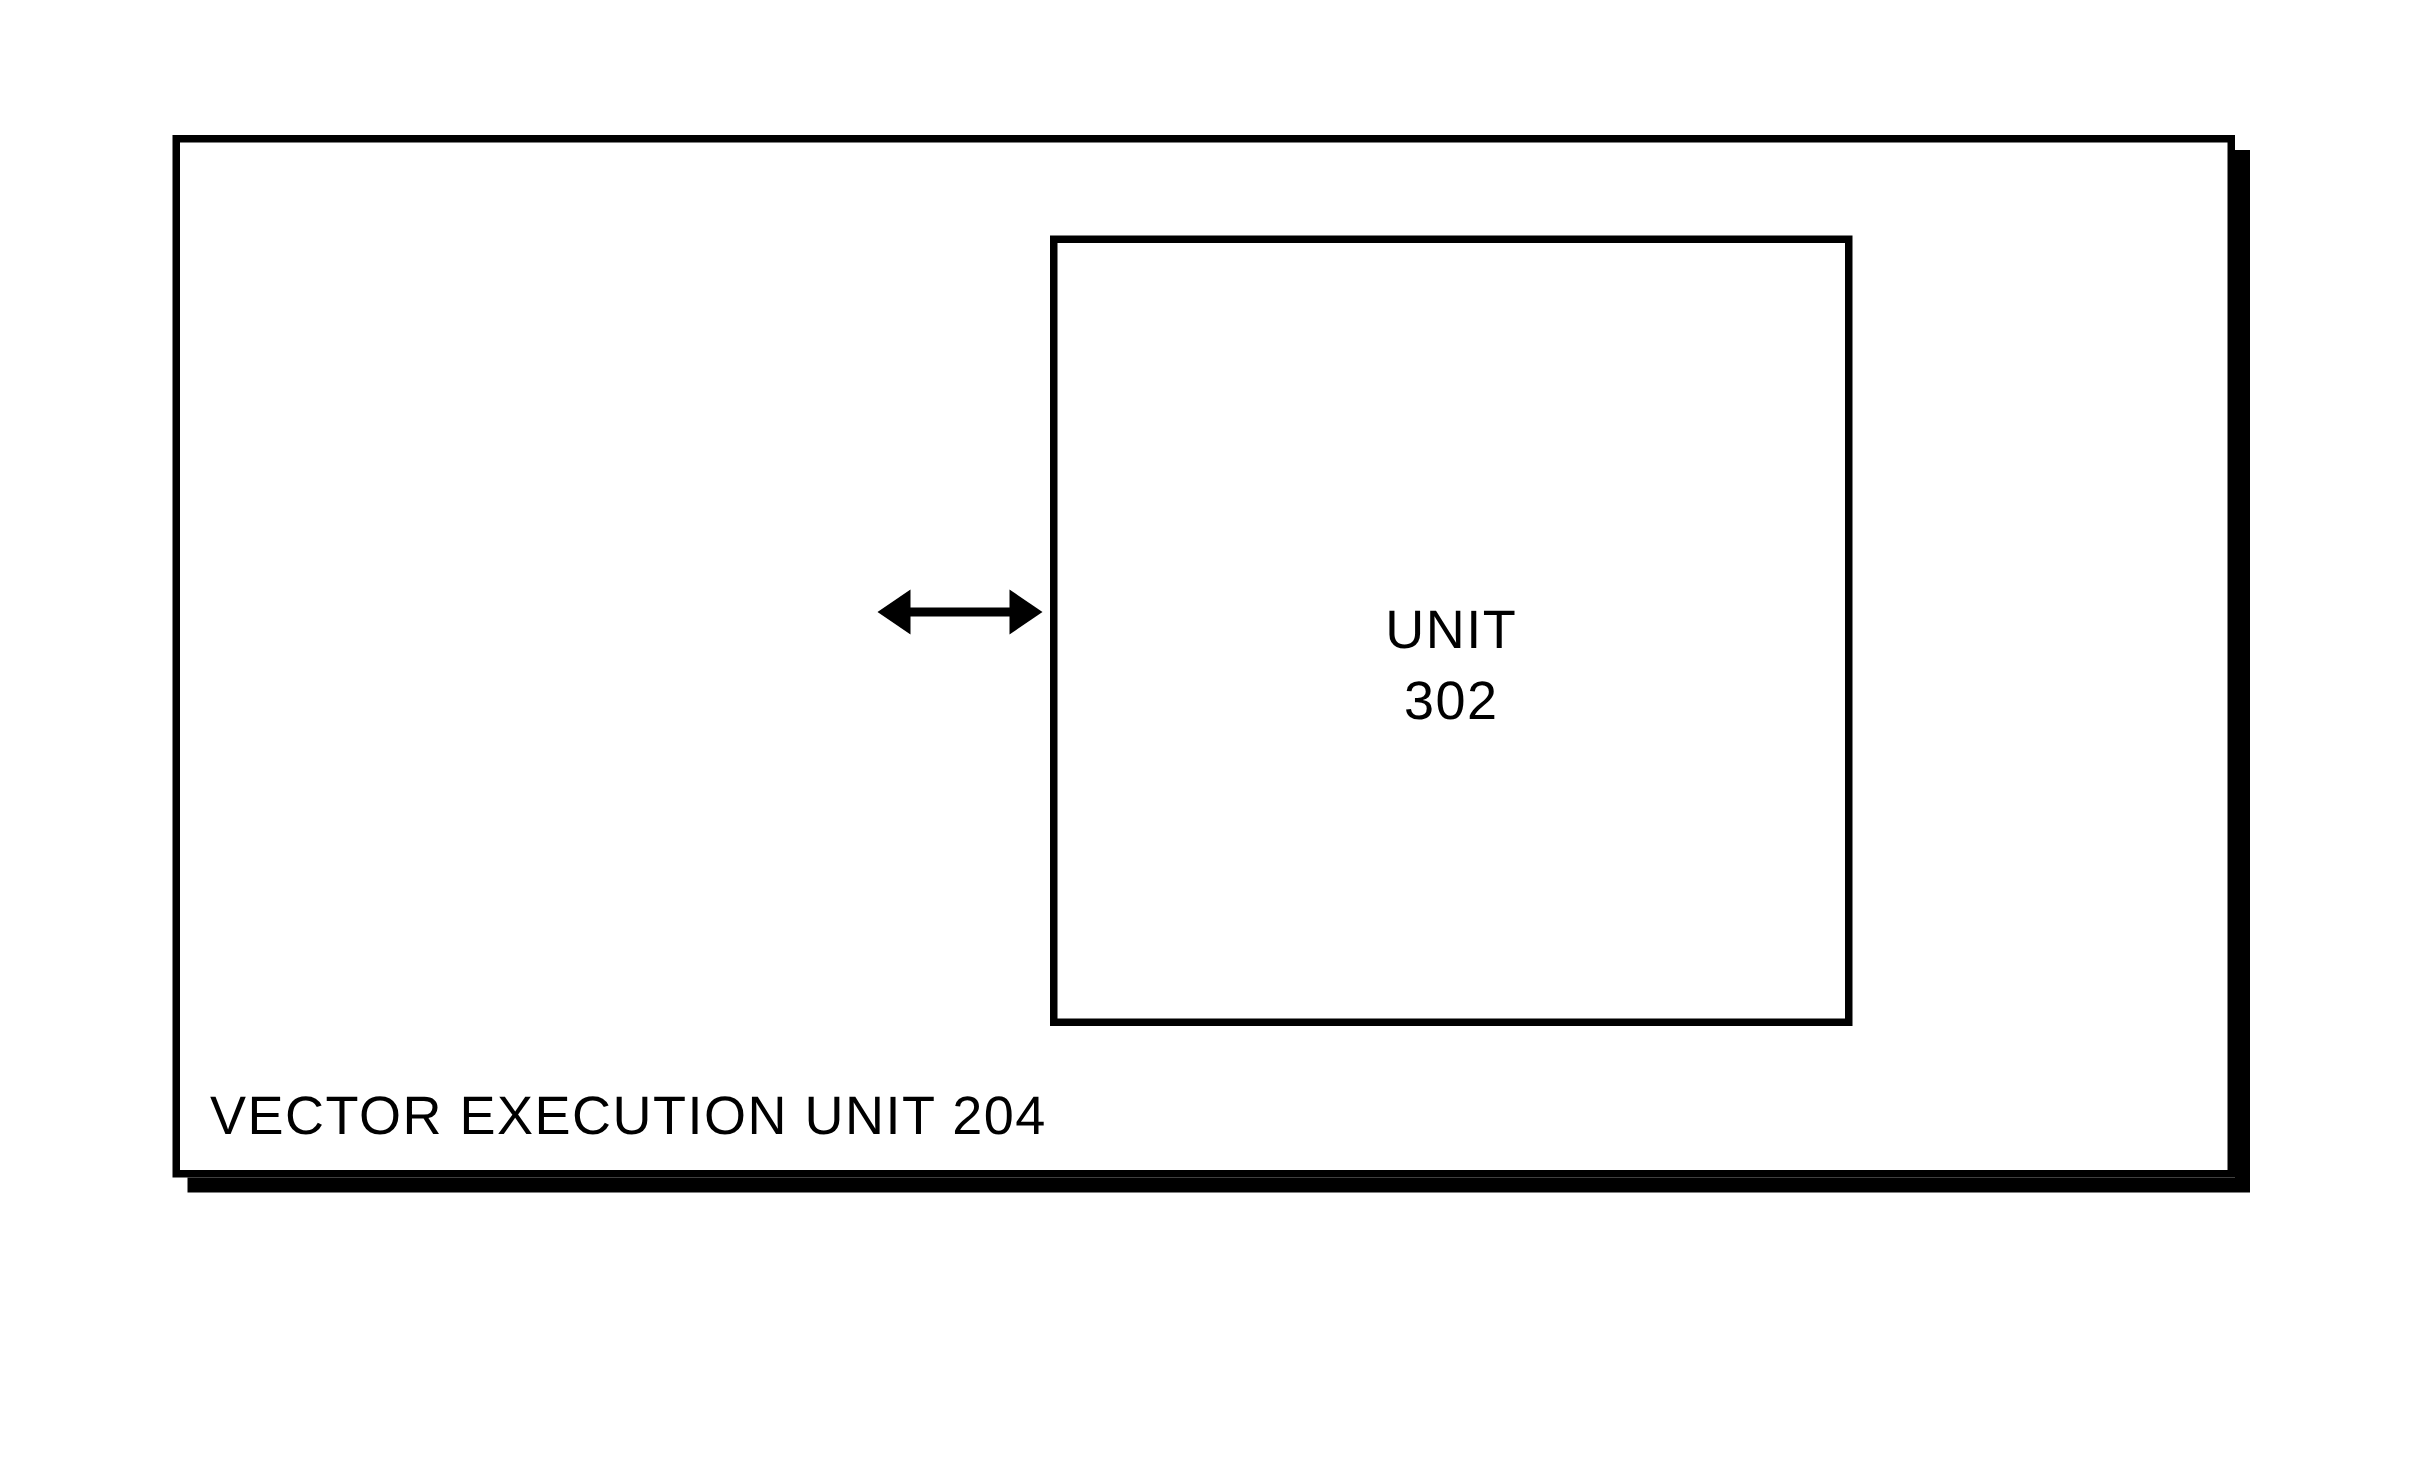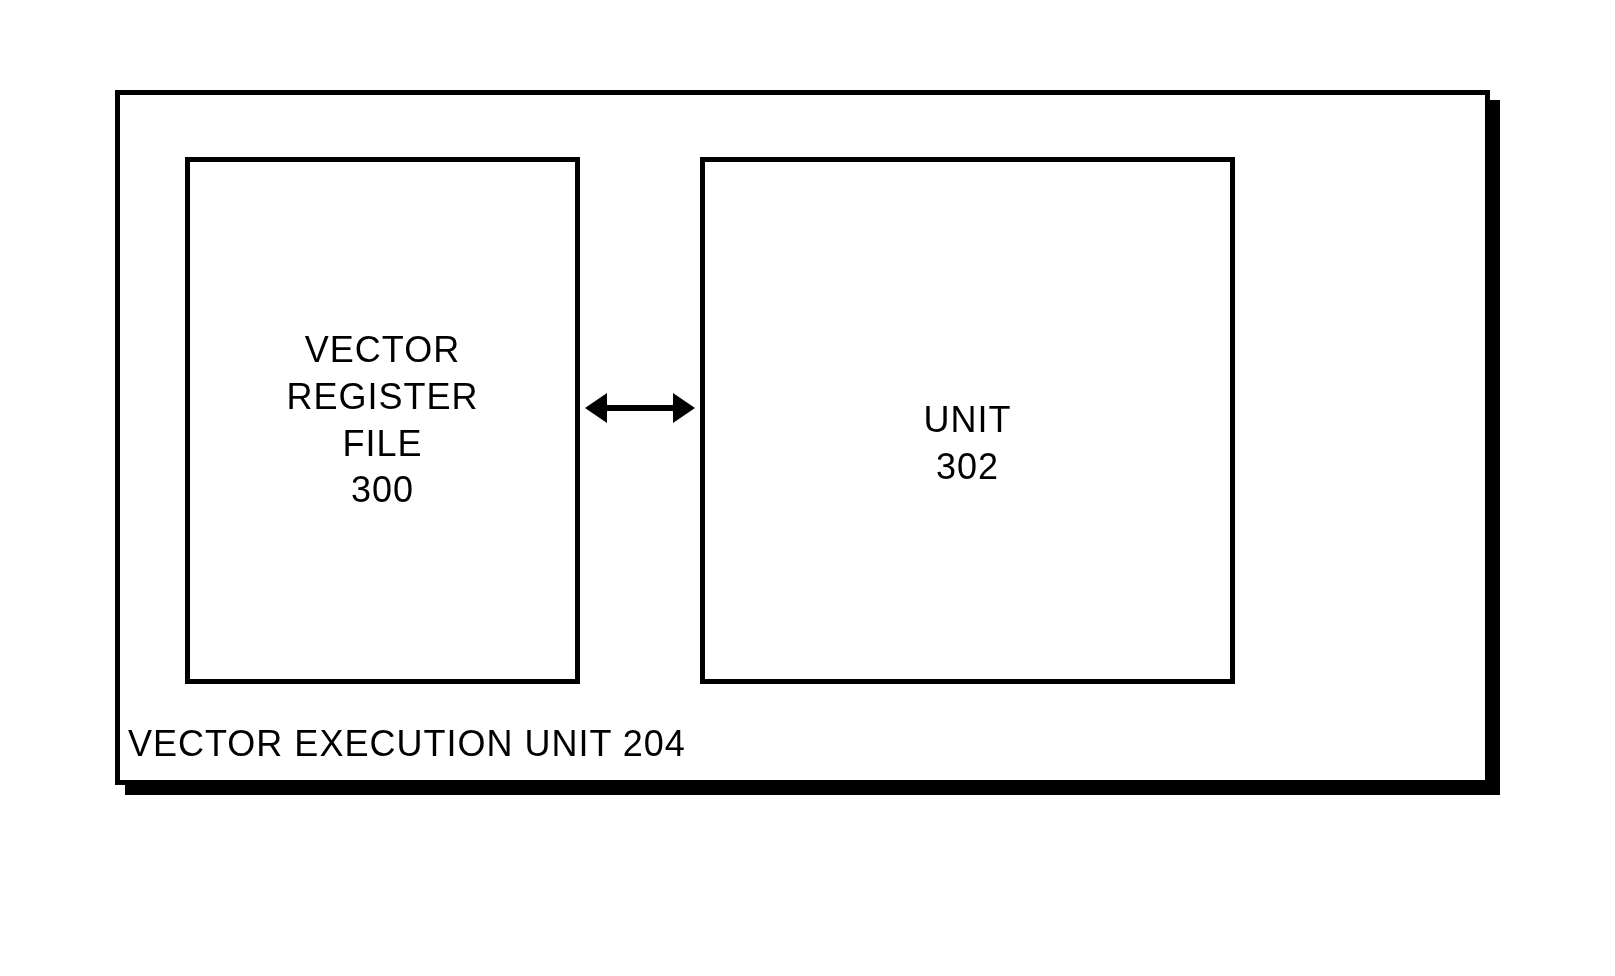--- a/index.html
+++ b/index.html
@@ -38,21 +38,21 @@
       left: 0;
       top: 0;
       width: 1375px;
       height: 695px;
       background: white;
       border: 5px solid black;
     }
     
     .outer-label {
       position: absolute;
-      left: 8px;
+      left: 20px;
       bottom: 15px;
       font-size: 36px;
       letter-spacing: 1px;
     }
     
     .inner-box-left {
       position: absolute;
       left: 65px;
       top: 62px;
       width: 395px;
@@ -124,28 +124,20 @@
       border-left: 22px solid black;
     }
   </style>
 </head>
 <body>
 
 <div class="outer-container">
   <div class="outer-shadow"></div>
   <div class="outer-box">
 
-    <div class="inner-box-left">
-      <div class="box-text">
-        <span>VECTOR</span><br>
-        <span>REGISTER</span><br>
-        <span>FILE</span><br>
-        <span>300</span>
-      </div>
-    </div>
 
     <div class="arrow-container">
       <div class="arrow-head-left"></div>
       <div class="arrow-line"></div>
       <div class="arrow-head-right"></div>
     </div>
 
     <div class="inner-box-right">
       <div class="box-text">
         <br>

